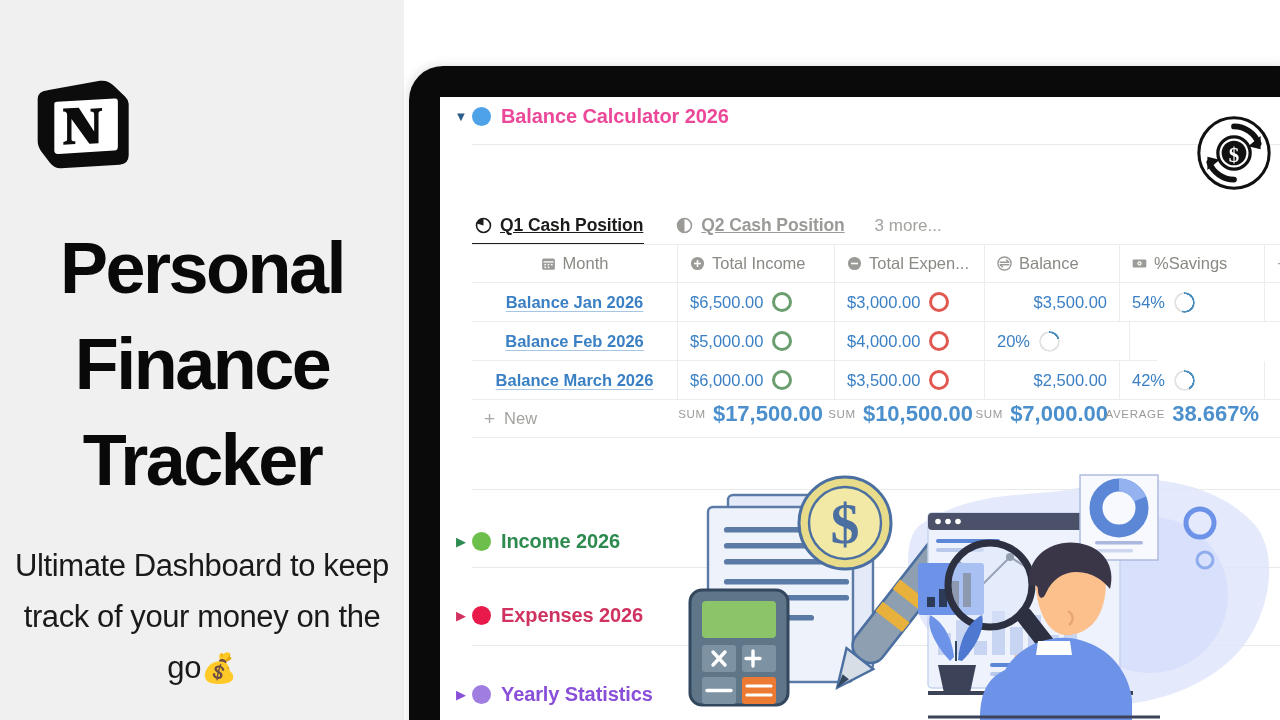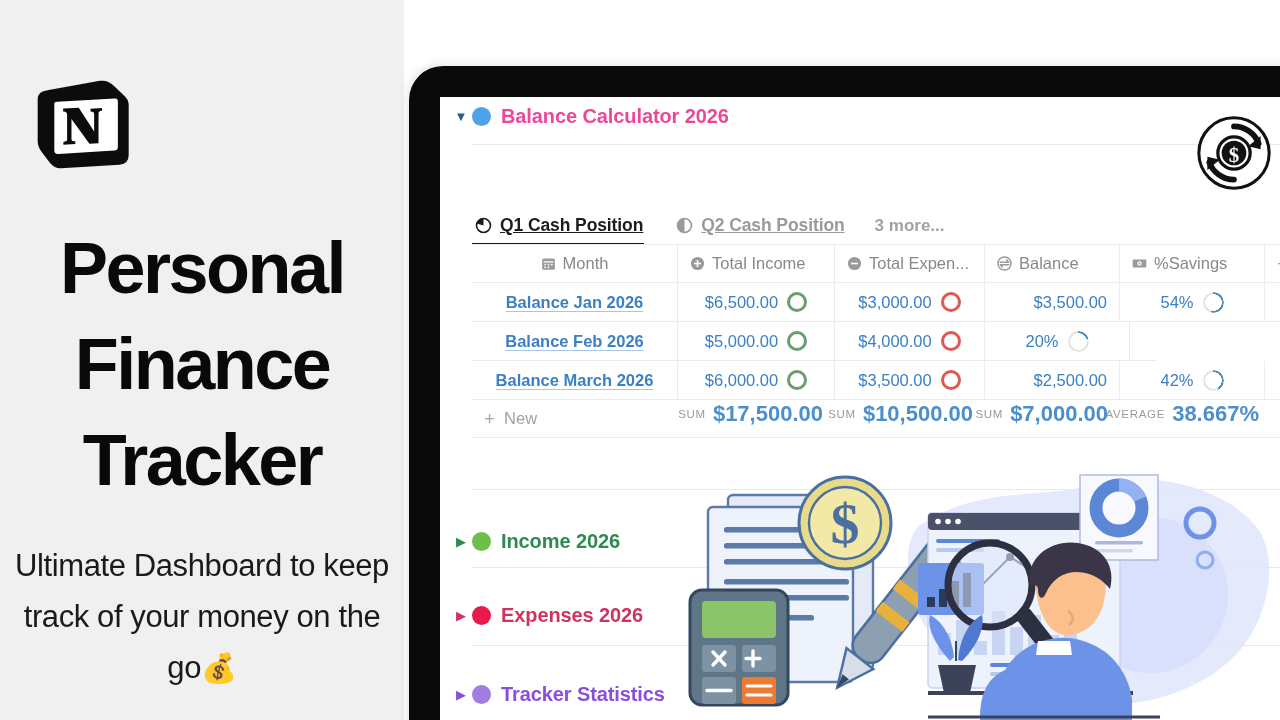--- a/index.html
+++ b/index.html
@@ -73,21 +73,21 @@
 
   
   .tabs { position: absolute; left: 32px; top: 104px; display: flex; align-items: flex-end; height: 44px; }
   .tab { display:flex; align-items:center; gap: 8px; padding: 0 13px 9px 3px; margin-right: 17px; position: relative; }
   .tab .tab-label { font-size: 17.5px; font-weight: 700; letter-spacing: -0.1px; text-decoration: underline; }
   .tab.active .tab-label { color: #1d1c1a; }
   .tab.inactive .tab-label { color: #9b9a97; font-weight: 600;}
   .tab.active::after {
     content:""; position:absolute; left: 0; right: 12px; bottom: 0; height: 2.5px; background:#1d1c1a;
   }
-  .tab-more { font-size: 17px; color: #a3a29e; padding-bottom: 9px; font-weight: 700;}
+  .tab-more { font-size: 17px; color: #a3a29e; padding-bottom: 9px; font-weight: 400;}
 
   
   .table { position: absolute; left: 32px; top: 147px; width: 820px; }
   .trow { display: flex; height: 39px; align-items: stretch; }
   .trow.header { height: 39px; border-top: 1px solid #ececeb; }
   .tcell {
     display: flex; align-items: center;
     border-bottom: 1px solid #ececeb;
     border-right: 1px solid #ececeb;
     padding: 0 12px; font-size: 16.5px; overflow: hidden; white-space: nowrap;
@@ -102,21 +102,21 @@
   .hcell { color: #8a8984; gap: 7px; justify-content: flex-start; }
   .hcell.center { justify-content: center; }
   .hicon { display: inline-flex; align-items: center; color:#9b9a97; }
 
   .row-title { color: #3b80c4; font-weight: 700; text-decoration: underline; text-underline-offset: 2.5px;
                text-decoration-color: rgba(59,128,196,.45); font-size: 16.5px;
                width:100%; text-align: center; }
 
   .num { color: #3b80c4; font-size: 16.5px; }
   .cell-right { justify-content: flex-end; }
-  .cell-num-ring { justify-content: center; gap: 9px; }
+  .cell-num-ring { justify-content: flex-start; gap: 9px; }
 
   .ring { width: 20px; height: 20px; border-radius: 50%; border: 3px solid #6b9e6e; flex: 0 0 20px; }
   .ring.red { border-color: #e0584f; }
 
   .donut { width: 21px; height: 21px; border-radius: 50%; flex: 0 0 21px; }
 
   .newrow { display:flex; align-items:center; height: 38px; padding-left: 12px; gap: 9px;
             border-bottom: 1px solid #ececeb; color:#a3a29e; font-size: 16.5px; }
   .plusglyph { font-size: 19px; line-height: 1; color:#a9a8a4; }
 
@@ -367,21 +367,21 @@
       <div class="sec sec-expense">
         <span class="toggle-caret red">▶</span>
         <span class="dot" style="background:#e8194b"></span>
         <span class="page-link-title t-red">Expenses 2026</span>
       </div>
 
       <div class="sep" style="top:548px;"></div>
       <div class="sec sec-yearly">
         <span class="toggle-caret purple">▶</span>
         <span class="dot" style="background:#a07de0"></span>
-        <span class="page-link-title t-purple">Tracker Statistics</span>
+        <span class="page-link-title t-purple">Yearly Statistics</span>
       </div>
 
     </div>
   </div>
 
   <svg class="illus" viewBox="0 0 600 255">
 
     <path d="M240 60 C300 20 360 35 410 20 C470 5 540 20 575 60 C600 90 590 150 560 185
              C520 232 440 250 380 235 C320 220 250 190 235 140 C225 105 225 72 240 60 Z" fill="#dfe5fb" opacity="0.85"></path>
     <circle cx="470" cy="130" r="78" fill="#d5ddfa" opacity="0.8"></circle>

